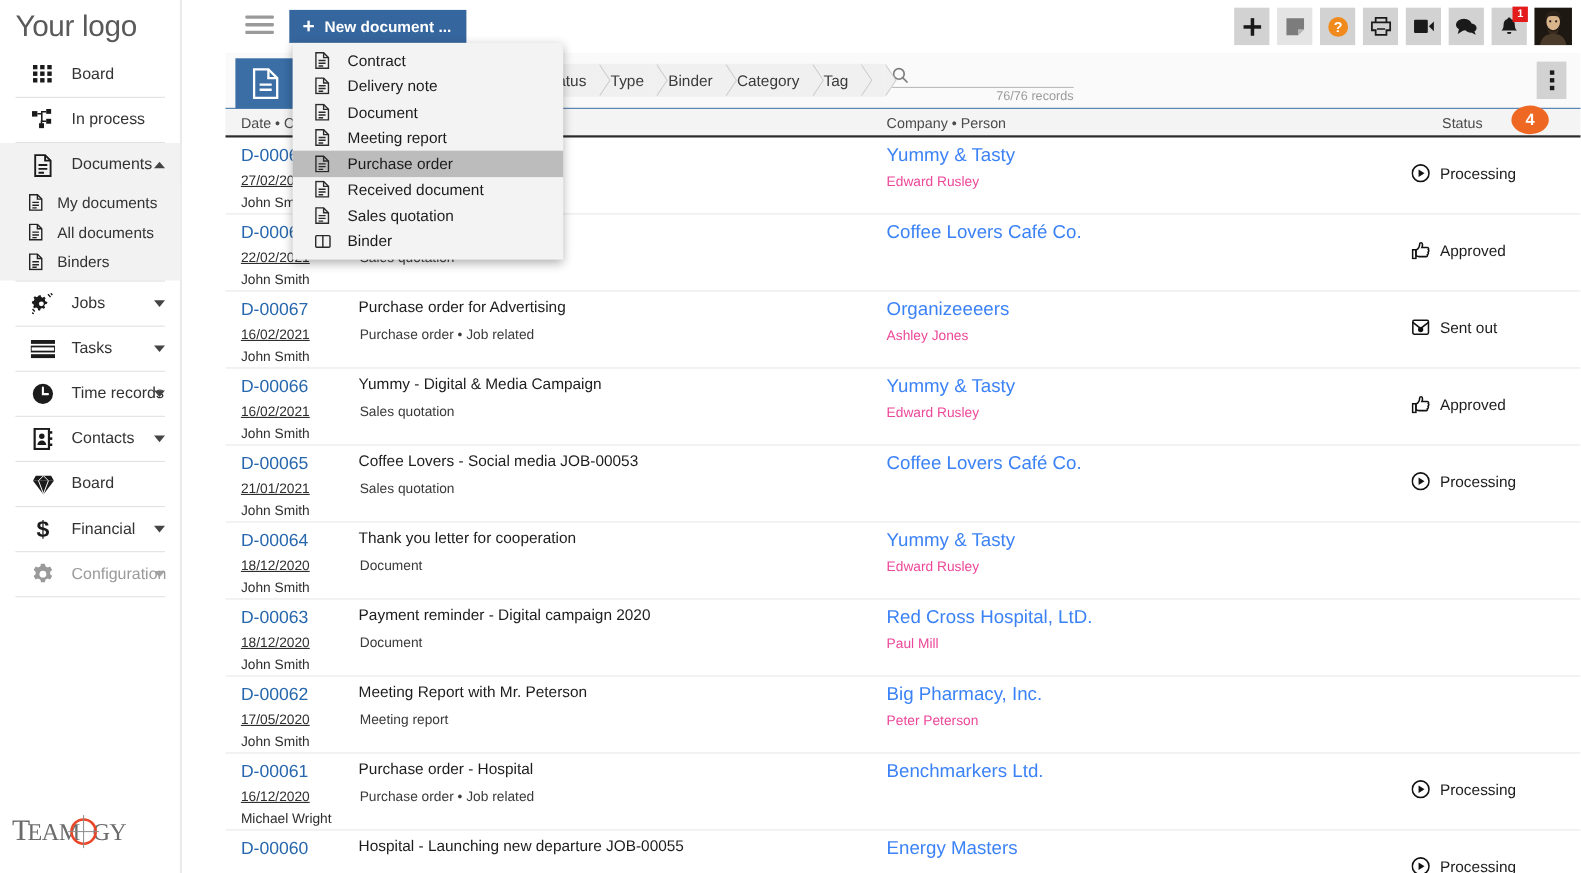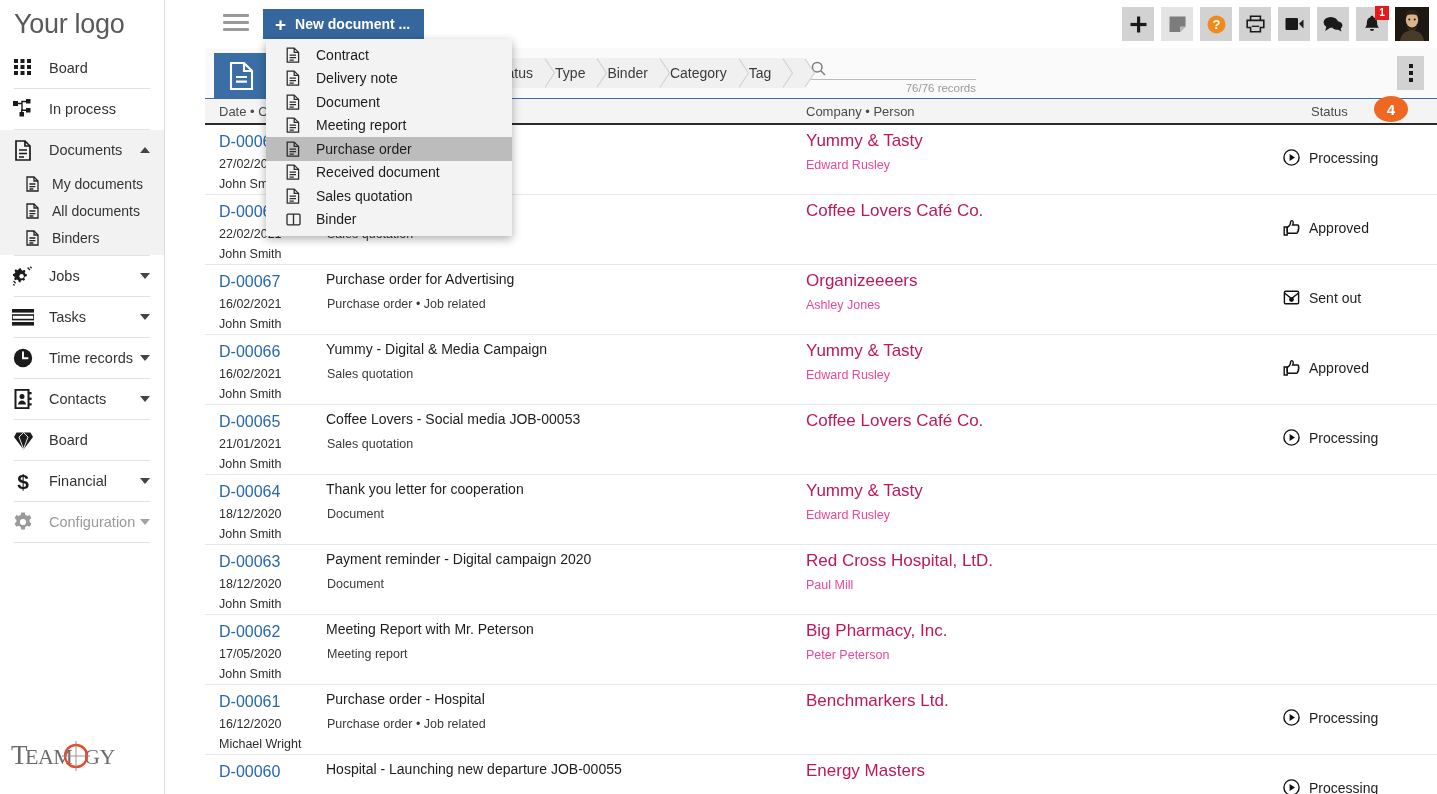--- a/index.html
+++ b/index.html
@@ -21,21 +21,21 @@
   #logo-area {
     height: 48px; display: flex; align-items: center;
     padding-left: 14px;
   }
   #logo-text {
     font-size: 27px; color: #5a5a5a; font-weight: 400;
     letter-spacing: -0.3px;
   }
   .nav-item {
     display: flex; align-items: center;
-    height: 40px; padding-left: 10px; padding-right: 10px;
+    height: 40px; padding-left: 26px; padding-right: 10px;
     cursor: pointer; position: relative;
   }
   .nav-item .ico {
     width: 26px; height: 22px; flex: 0 0 26px;
     display: flex; align-items: center; justify-content: center;
     color: #1b1b1b;
   }
   .nav-item .lbl {
     font-size: 14.5px; color: #333; margin-left: 13px;
     white-space: nowrap;
@@ -206,37 +206,37 @@
   .row {
     position: relative; height: 70px;
     border-bottom: 1px solid #e8e8e8;
   }
   .c-code {
     position: absolute; left: 14px; top: 8px;
     font-size: 16px; color: #2767ad;
   }
   .c-date {
     position: absolute; left: 14px; top: 32px;
-    font-size: 12.5px; color: #2e2e2e;
+    font-size: 12.5px; color: #2e2e2e; text-decoration: underline;
   }
   .c-owner {
     position: absolute; left: 14px; top: 52px;
     font-size: 12.5px; color: #2e2e2e;
   }
   .c-subject {
     position: absolute; left: 121px; top: 6px;
     font-size: 14px; color: #1d1d1d;
   }
   .c-type {
     position: absolute; left: 122px; top: 32px;
     font-size: 12.5px; color: #3a3a3a;
   }
   .c-company {
     position: absolute; left: 601px; top: 6px;
-    font-size: 17px; color: #be185d;
+    font-size: 17px; color: #3b82f6;
   }
   .c-person {
     position: absolute; left: 601px; top: 33px;
     font-size: 12.5px; color: #ec4899;
   }
   .c-status {
     position: absolute; left: 1078px; top: 24px;
     display: flex; align-items: center; gap: 9px;
     font-size: 14px; color: #1d1d1d;
   }

